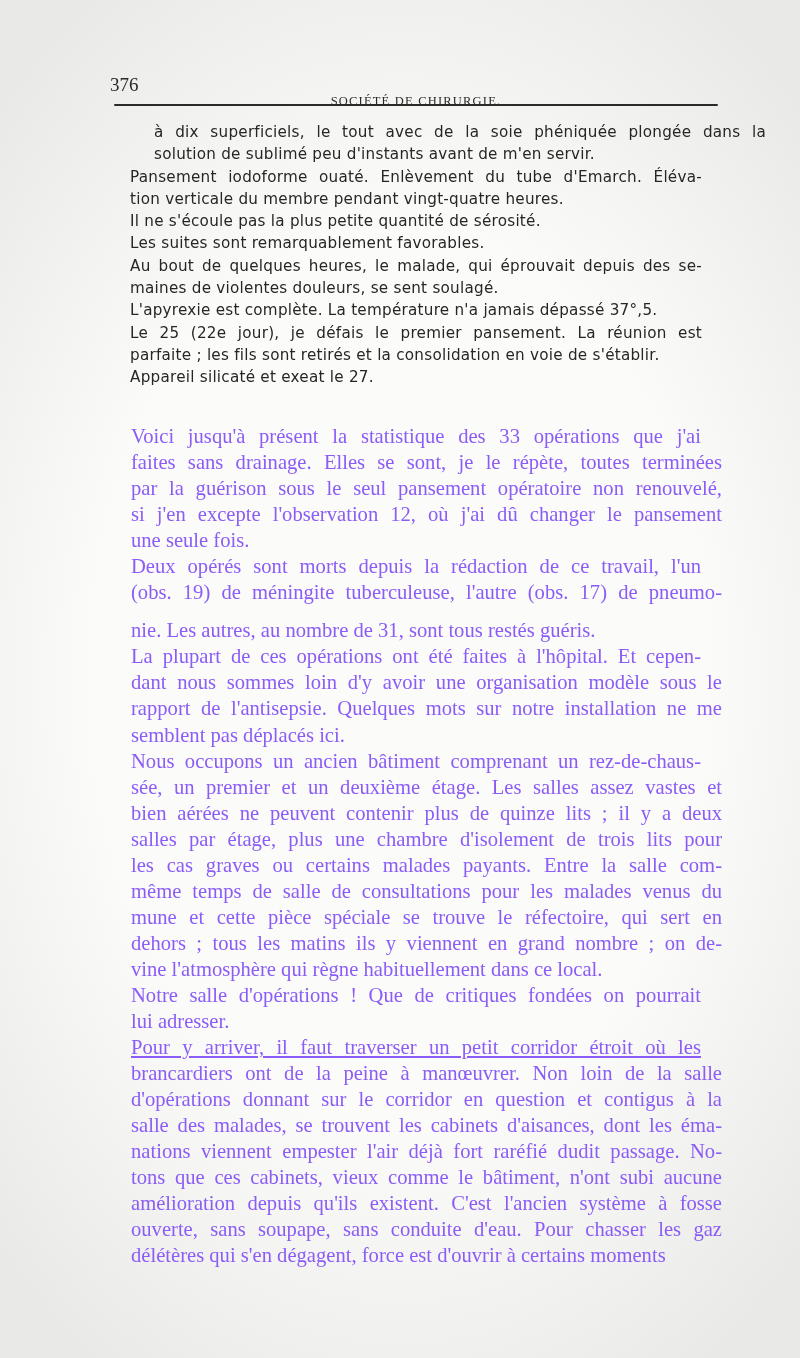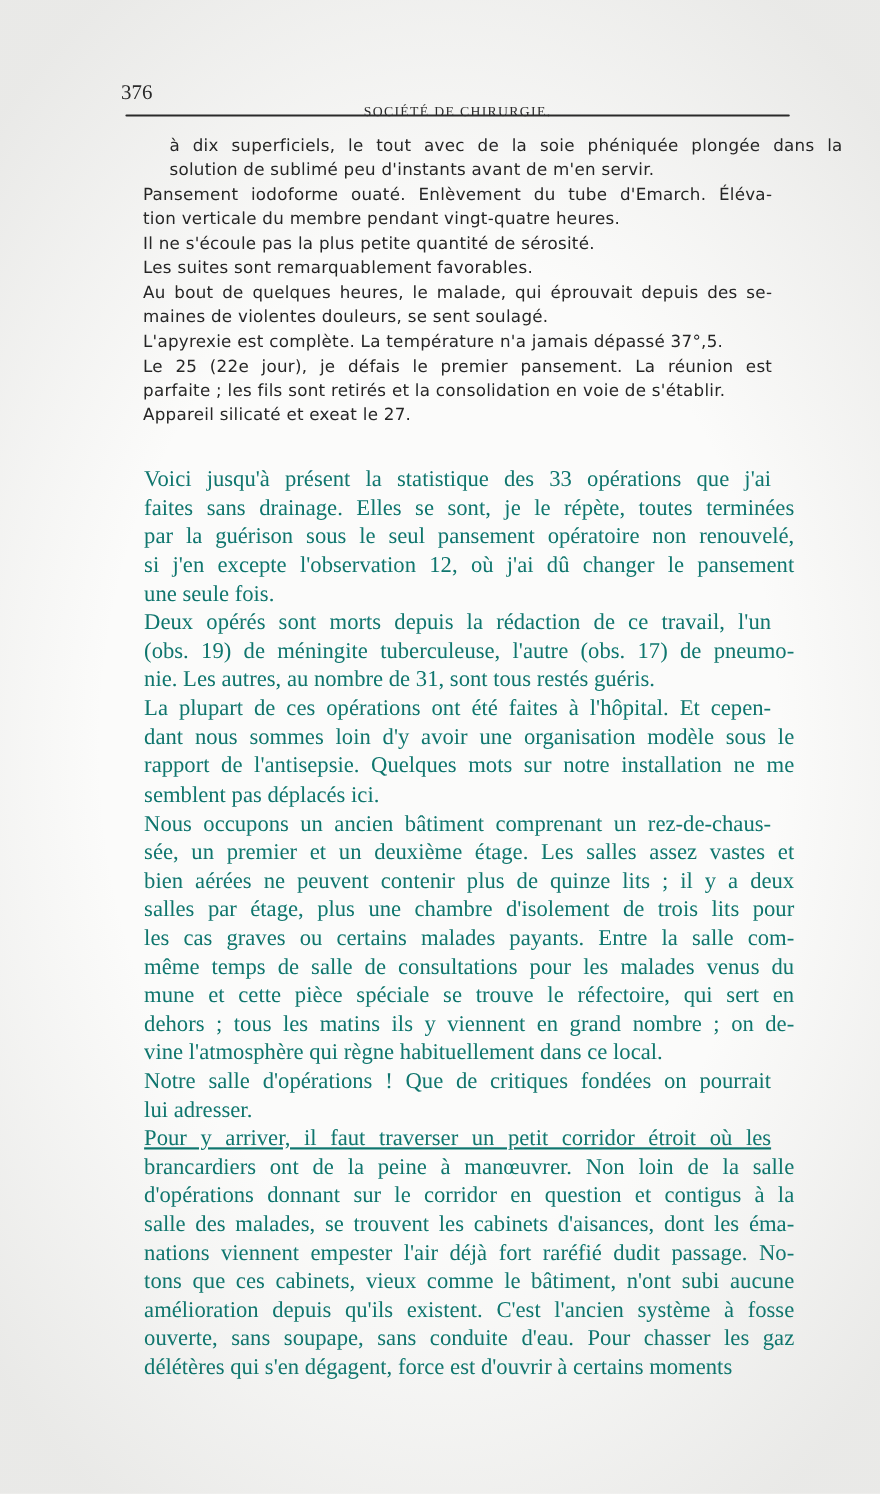--- a/index.html
+++ b/index.html
@@ -78,21 +78,21 @@
       letter-spacing: 0.25px;
       color: #262626;
     }
     .small p { text-indent: 20px; }
     .small p.cont { text-indent: 0; margin-left: 44px; }
     .large {
       top: 423px;
       font-family: "Liberation Serif", serif;
       font-size: 20.6px;
       line-height: 26.05px;
-      color: #0f766e;
+      color: #8b5cf6;
     }
     .large p { text-indent: 21px; }
     .line { display: block; white-space: nowrap; }
   </style>
 </head>
 <body>
 
 <div class="vignette"></div>
 
 <div class="page">
@@ -138,21 +138,21 @@
       <p>
         <span class="line" style="display: block; word-spacing: 8.59722px;">Voici jusqu'à présent la statistique des 33 opérations que j'ai</span>
         <span class="line" style="display: block; word-spacing: 7.11875px;">faites sans drainage. Elles se sont, je le répète, toutes terminées</span>
         <span class="line" style="display: block; word-spacing: 6.57292px;">par la guérison sous le seul pansement opératoire non renouvelé,</span>
         <span class="line" style="display: block; word-spacing: 6.91875px;">si j'en excepte l'observation 12, où j'ai dû changer le pansement</span>
         <span class="line" style="display: block;">une seule fois.</span>
       </p>
       <p>
         <span class="line" style="display: block; word-spacing: 6.81875px;">Deux opérés sont morts depuis la rédaction de ce travail, l'un</span>
         <span class="line" style="display: block; word-spacing: 6.03125px;">(obs. 19) de méningite tuberculeuse, l'autre (obs. 17) de pneumo-</span>
-        <span class="line" style="display: block;">nie. Les autres, au nombre de 31, sont tous restés guéris.</span>
+        <span class="line" style="display: block; margin-top: 12px;">nie. Les autres, au nombre de 31, sont tous restés guéris.</span>
       </p>
       <p>
         <span class="line" style="display: block; word-spacing: 4.7983px;">La plupart de ces opérations ont été faites à l'hôpital. Et cepen-</span>
         <span class="line" style="display: block; word-spacing: 5.57188px;">dant nous sommes loin d'y avoir une organisation modèle sous le</span>
         <span class="line" style="display: block; word-spacing: 5.39236px;">rapport de l'antisepsie. Quelques mots sur notre installation ne me</span>
         <span class="line" style="display: block;">semblent pas déplacés ici.</span>
       </p>
       <p>
         <span class="line" style="display: block; word-spacing: 5.20982px;">Nous occupons un ancien bâtiment comprenant un rez-de-chaus-</span>
         <span class="line" style="display: block; word-spacing: 6.36932px;">sée, un premier et un deuxième étage. Les salles assez vastes et</span>

